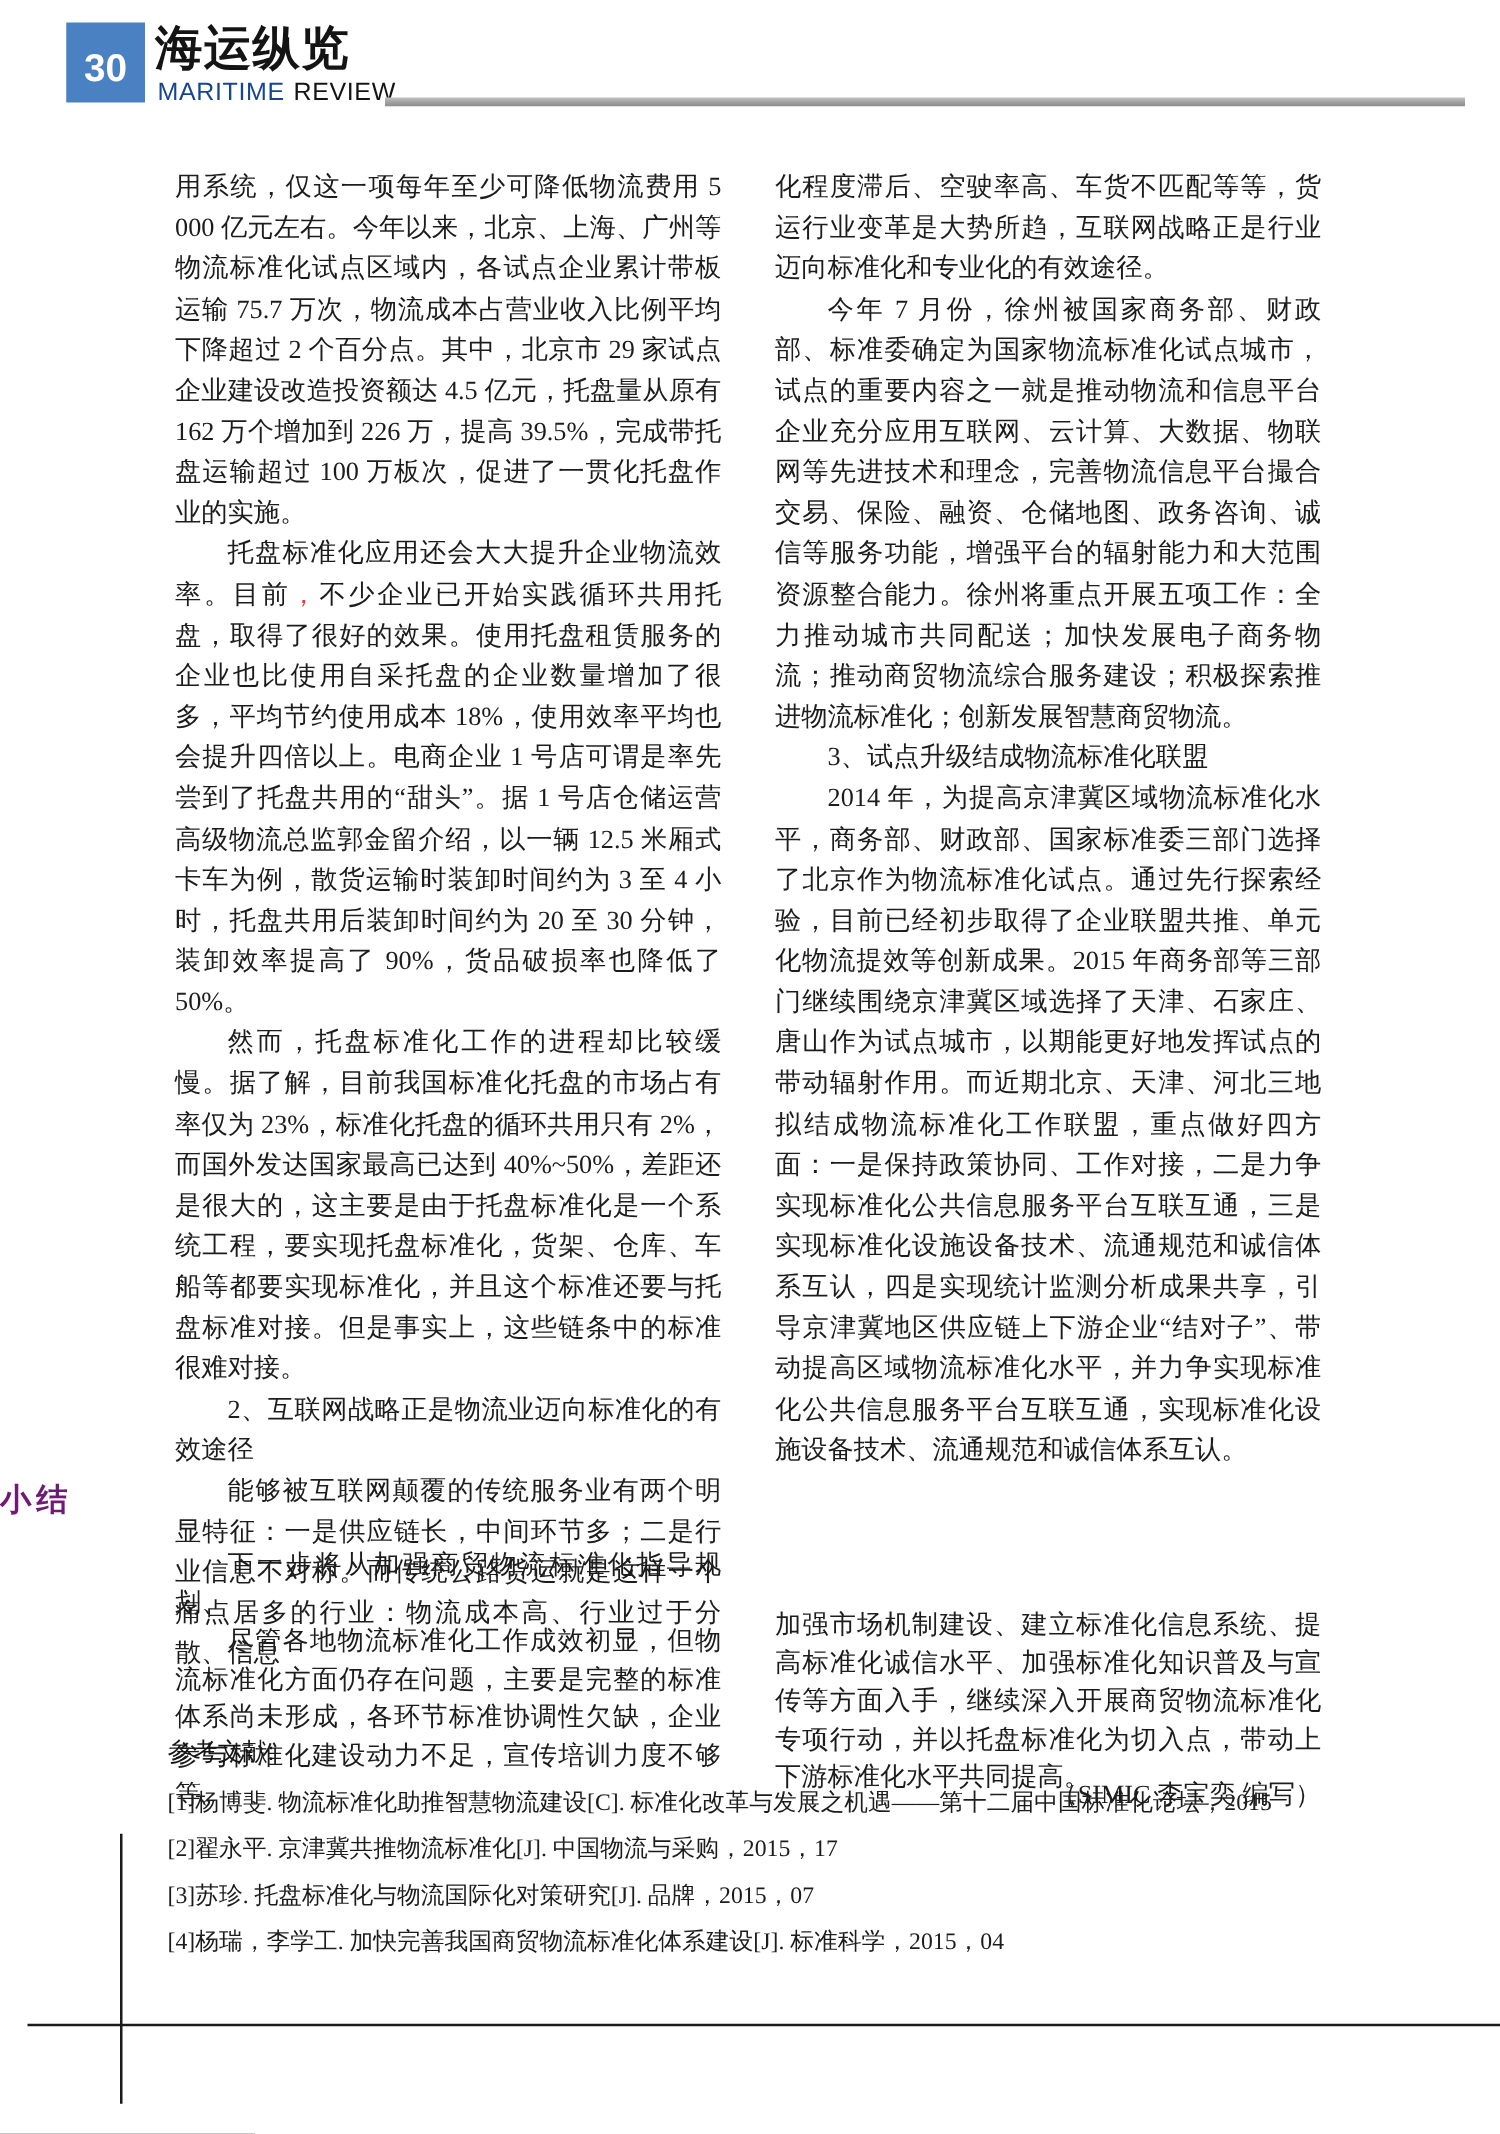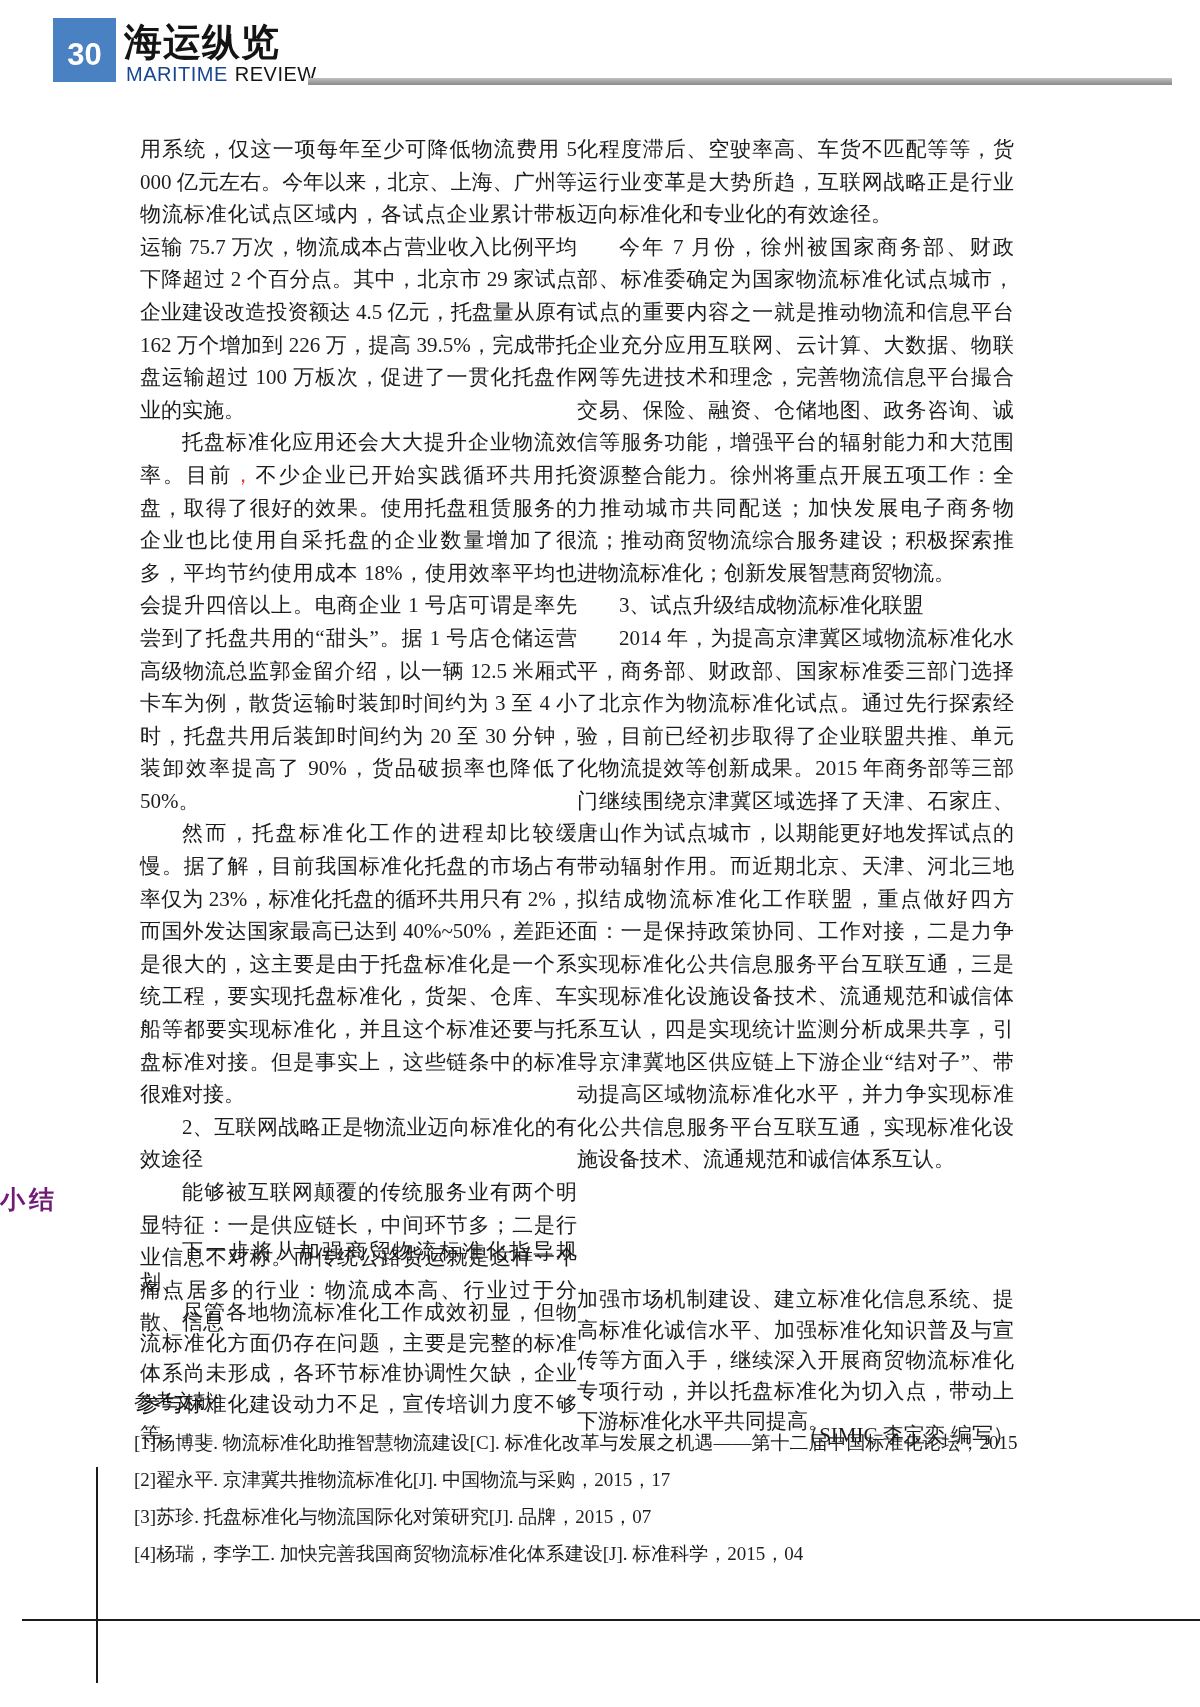--- a/index.html
+++ b/index.html
@@ -10,36 +10,36 @@
   }
   
   .pn-box{
     position:absolute;left:53px;top:18px;width:63px;height:64px;
     background:var(--page-num-bg,#4a81c2);color:#ffffff;
     font-family:"Liberation Sans","DejaVu Sans",sans-serif;font-weight:bold;font-size:31px;
     display:flex;align-items:center;justify-content:center;padding-top:10px;box-sizing:border-box;
   }
   .title-cn{
     position:absolute;left:124px;top:20px;
-    font-family:Liberation Sans, sans-serif;font-weight:bold;
+    font-family:Liberation Mono, monospace;font-weight:bold;
     font-size:38px;line-height:44px;color:#141414;letter-spacing:1px;
   }
   .title-en{
     position:absolute;left:126px;top:63px;
     font-family:"Liberation Sans","DejaVu Sans",sans-serif;font-weight:normal;
     font-size:20px;line-height:22px;letter-spacing:0.5px;
   }
   .en-blue{color:var(--title-blue,#17468f);}
   .en-black{color:#141414;margin-left:7px;}
   .header-rule{
     position:absolute;left:308px;top:78px;width:864px;height:7px;
     background:linear-gradient(180deg,#c2c2c2 0%,#a0a0a0 55%,#8c8c8c 100%);
   }
   
-  .cols{position:absolute;left:140px;width:917px;display:flex;}
+  .cols{position:absolute;left:140px;width:917px;display:flex;gap:43px;}
   #cols-main{top:133px;}
   #cols-summary{top:1236px;}
   .col{width:437px;font-size:21px;line-height:32.6px;text-align:justify;text-justify:inter-ideograph;}
   .col-sum{font-size:21px;line-height:30.6px;}
   .para{margin:0;padding:0;}
   .ind{text-indent:2em;}
   .red{color:var(--red-accent,#e03a3a);}
   .sum-right-wrap{position:relative;margin-top:48px;}
   .attrib{position:absolute;right:0;bottom:0;}
   

